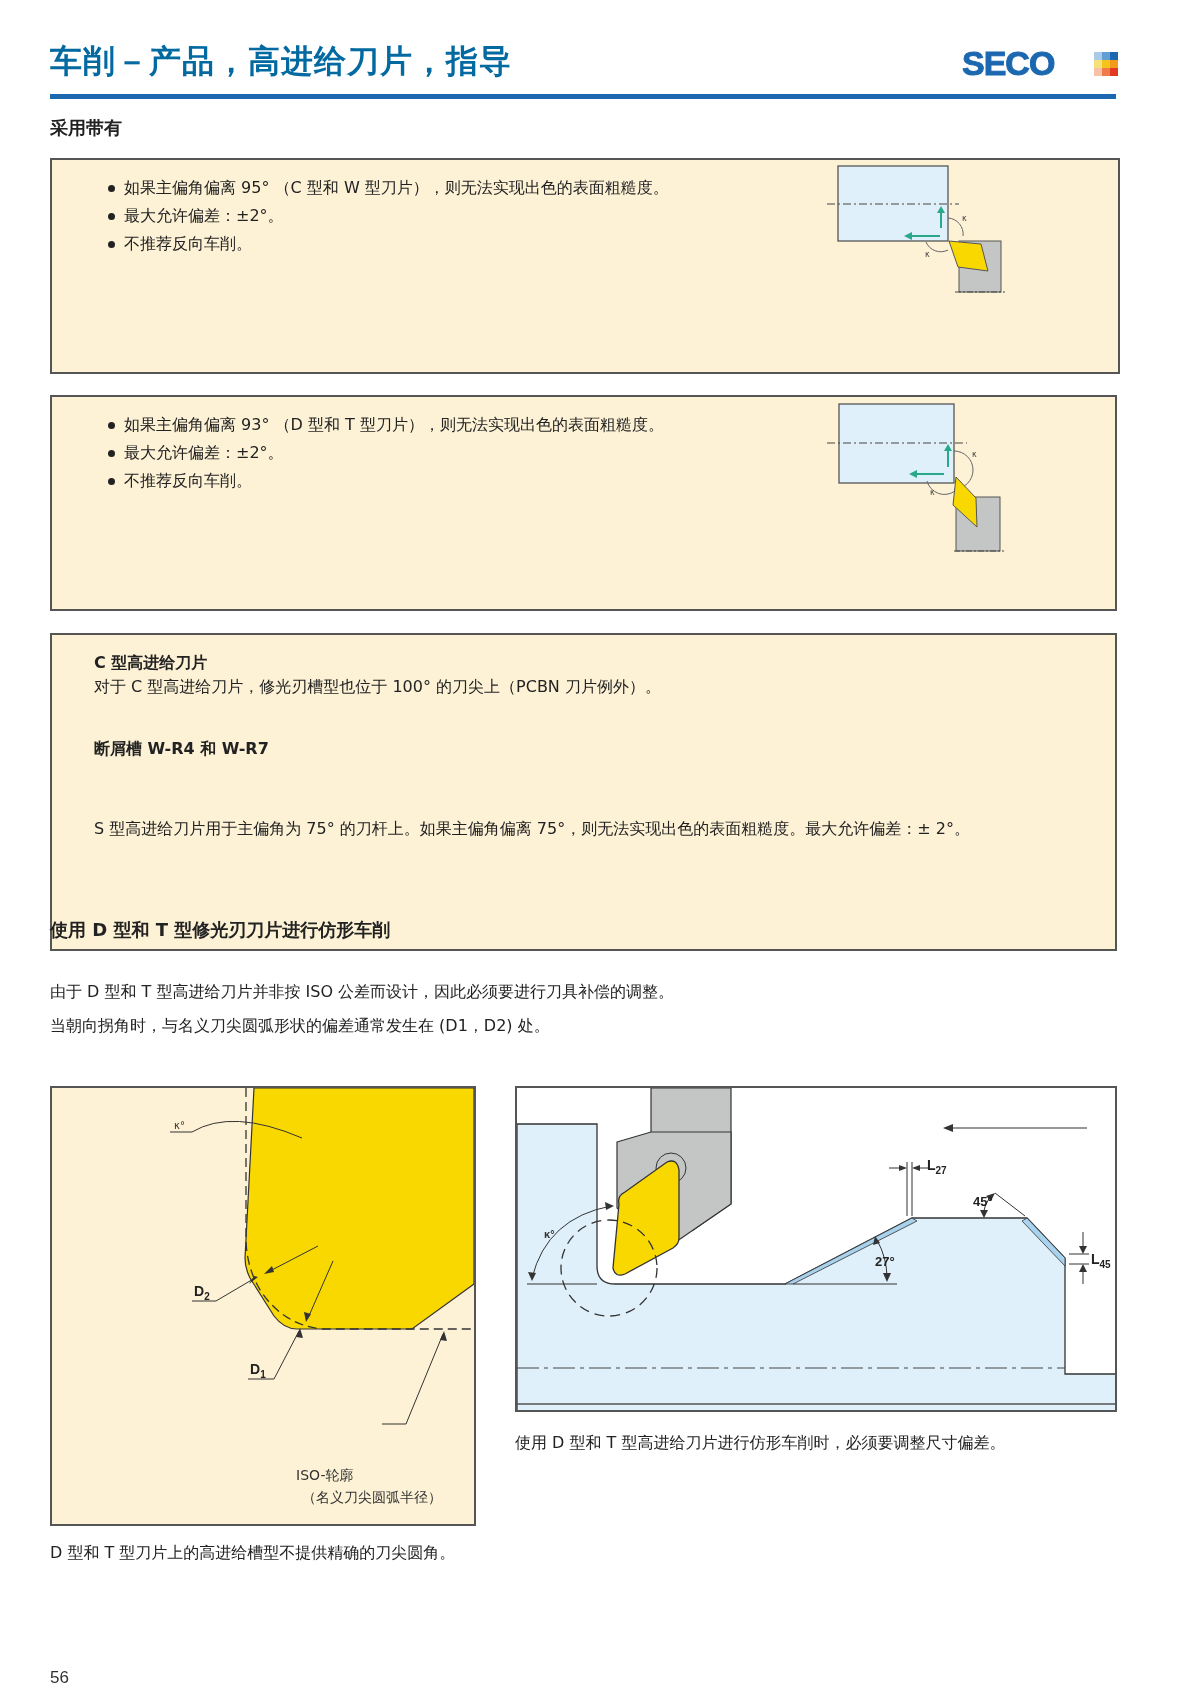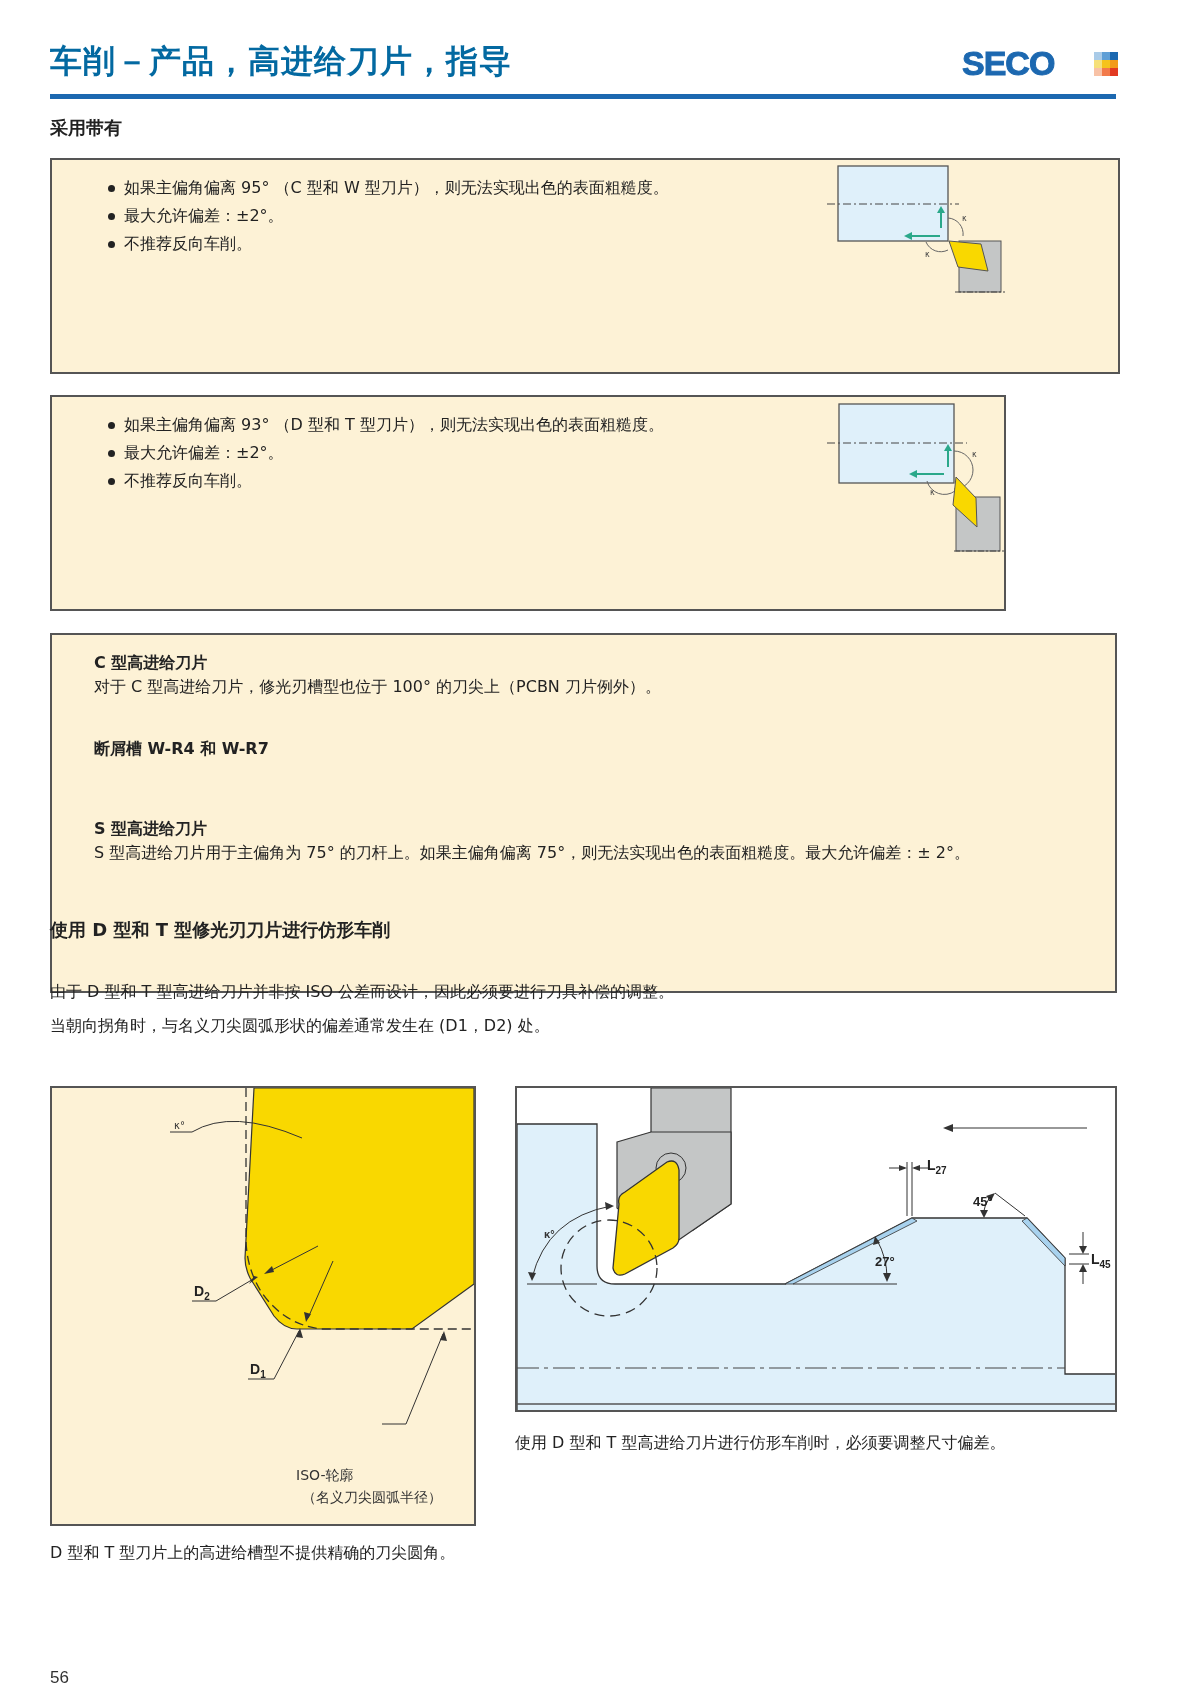--- a/index.html
+++ b/index.html
@@ -63,21 +63,21 @@
     <rect x="137" y="85" width="42" height="51" fill="#c4c6c6" stroke="#555" stroke-width="1"></rect>
     <line x1="133" y1="136" x2="183" y2="136" stroke="#444" stroke-width="1" stroke-dasharray="6,2,2,2"></line>
     <polygon points="127,85 159,88 166,115 136,111" fill="#f9d800" stroke="#555" stroke-width="1"></polygon>
     <line x1="118" y1="80" x2="86" y2="80" stroke="#2aa88a" stroke-width="2"></line>
     <polygon points="82,80 90,76 90,84" fill="#2aa88a"></polygon>
     <line x1="119" y1="72" x2="119" y2="54" stroke="#2aa88a" stroke-width="2"></line>
     <polygon points="119,50 115,57 123,57" fill="#2aa88a"></polygon>
   </svg>
 </div>
 
-<div class="abs box" style="left:50px; top:395px; width:956px; height:216px;">
+<div class="abs box" style="left:50px; top:395px; width:1067px; height:216px;">
   <div class="bul" style="position:absolute; left:56px; top:14px;">
     <ul>
       <li>如果主偏角偏离 93° （D 型和 T 型刀片），则无法实现出色的表面粗糙度。</li>
       <li>最大允许偏差：±2°。</li>
       <li>不推荐反向车削。</li>
     </ul>
   </div>
   <svg style="position:absolute; left:770px; top:-2px;" width="200" height="160" viewBox="0 0 200 160">
     <rect x="17" y="9" width="115" height="79" fill="#dff0fa" stroke="#555" stroke-width="1.3"></rect>
     <line x1="5" y1="48" x2="145" y2="48" stroke="#444" stroke-width="1" stroke-dasharray="8,3,2,3"></line>
@@ -88,30 +88,29 @@
     <rect x="134" y="102" width="44" height="54" fill="#c4c6c6" stroke="#555" stroke-width="1"></rect>
     <line x1="132" y1="156" x2="182" y2="156" stroke="#444" stroke-width="1" stroke-dasharray="6,2,2,2"></line>
     <polygon points="134,82 154,103 155,132 131,110" fill="#f9d800" stroke="#555" stroke-width="1"></polygon>
     <line x1="122" y1="79" x2="92" y2="79" stroke="#2aa88a" stroke-width="2"></line>
     <polygon points="87,79 95,75 95,83" fill="#2aa88a"></polygon>
     <line x1="126" y1="72" x2="126" y2="54" stroke="#2aa88a" stroke-width="2"></line>
     <polygon points="126,49 122,56 130,56" fill="#2aa88a"></polygon>
   </svg>
 </div>
 
-<div class="abs box" style="left:50px; top:633px; width:1067px; height:360px;">
+<div class="abs box" style="left:50px; top:633px; width:1067px; height:318px;">
   <div style="position:absolute; left:42px; top:16px;">
     <div class="h3">C 型高进给刀片</div>
     <div class="p">对于 C 型高进给刀片，修光刃槽型也位于 100° 的刀尖上（PCBN 刀片例外）。</div>
   </div>
   <div style="position:absolute; left:42px; top:102px;">
     <div class="h3">断屑槽 W-R4 和 W-R7</div>
   </div>
   <div style="position:absolute; left:42px; top:182px;">
-    <div class="h3">S 型高进给刀片</div>
     <div class="p">S 型高进给刀片用于主偏角为 75° 的刀杆上。如果主偏角偏离 75°，则无法实现出色的表面粗糙度。最大允许偏差：± 2°。</div>
   </div>
 </div>
 
 <div class="abs sect" style="left:50px; top:918px;">使用 D 型和 T 型修光刃刀片进行仿形车削</div>
 <div class="abs body" style="left:50px; top:982px;">由于 D 型和 T 型高进给刀片并非按 ISO 公差而设计，因此必须要进行刀具补偿的调整。</div>
 <div class="abs body" style="left:50px; top:1016px;">当朝向拐角时，与名义刀尖圆弧形状的偏差通常发生在 (D1，D2) 处。</div>
 
 <div class="abs" style="left:50px; top:1086px; width:426px; height:440px; background:#fdf2d6; border:2px solid #555; box-sizing:border-box; overflow:hidden;">
   <svg width="424" height="438" viewBox="0 0 424 438">

